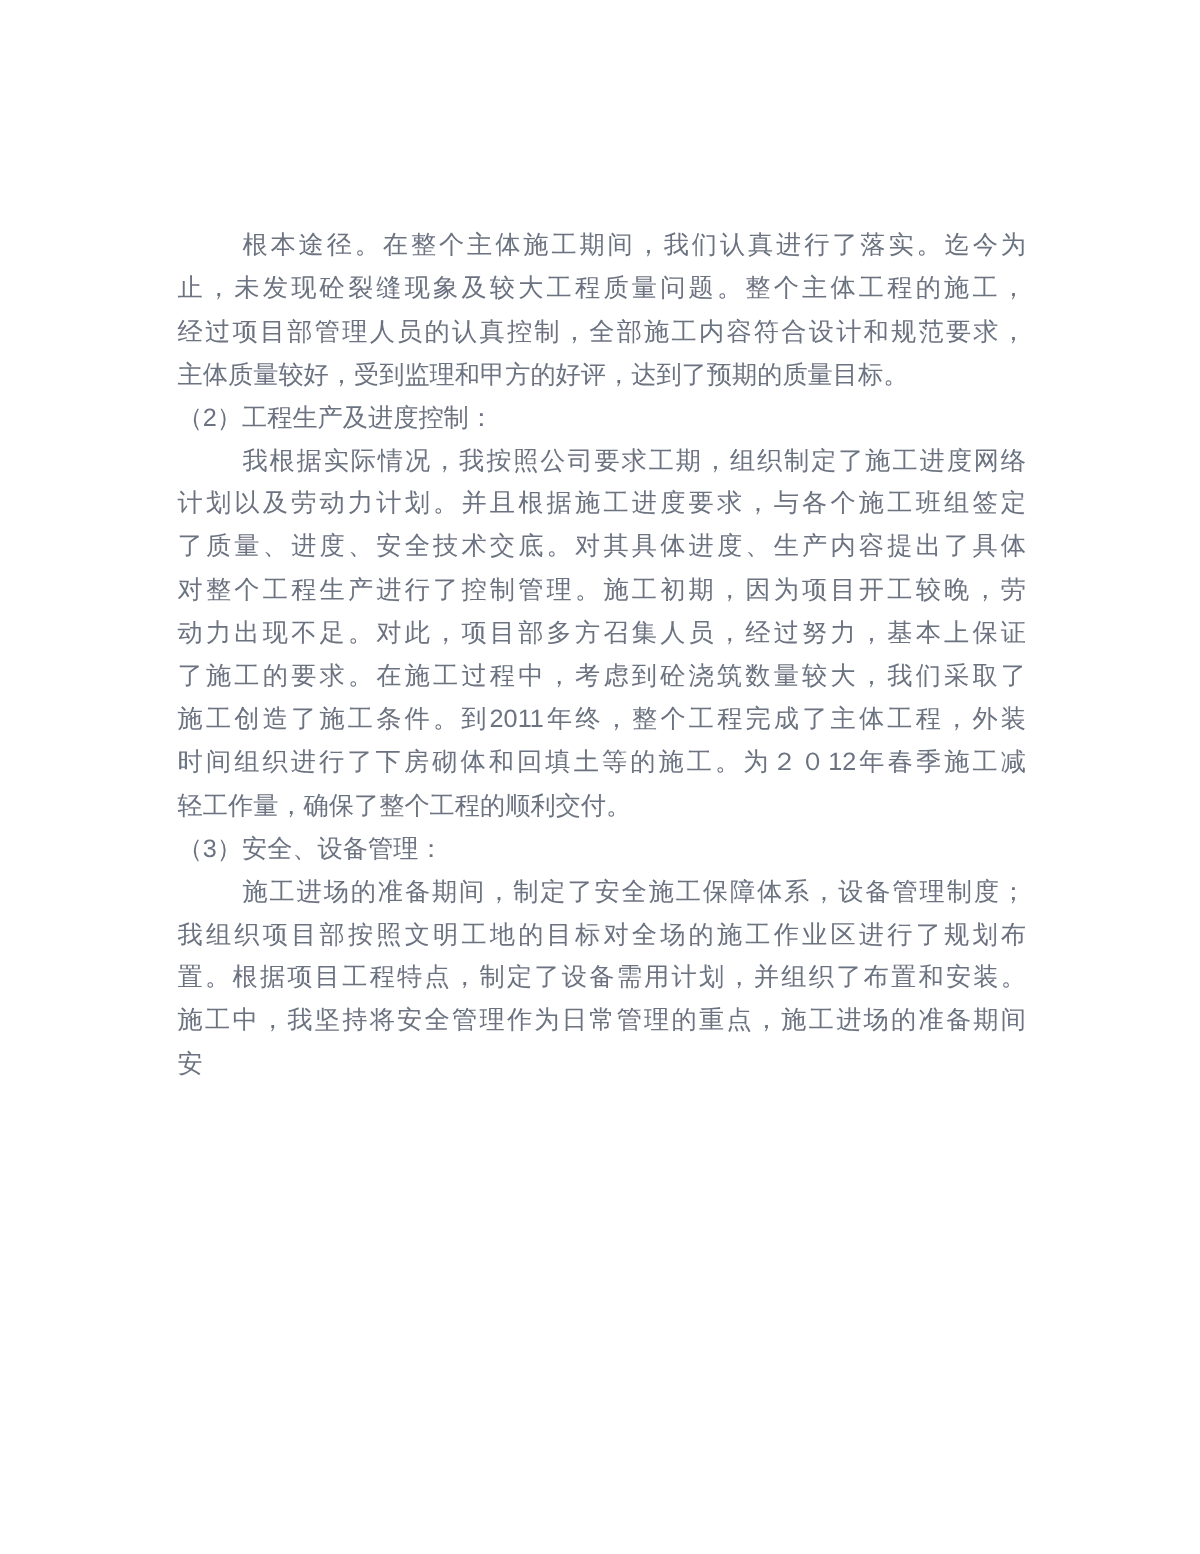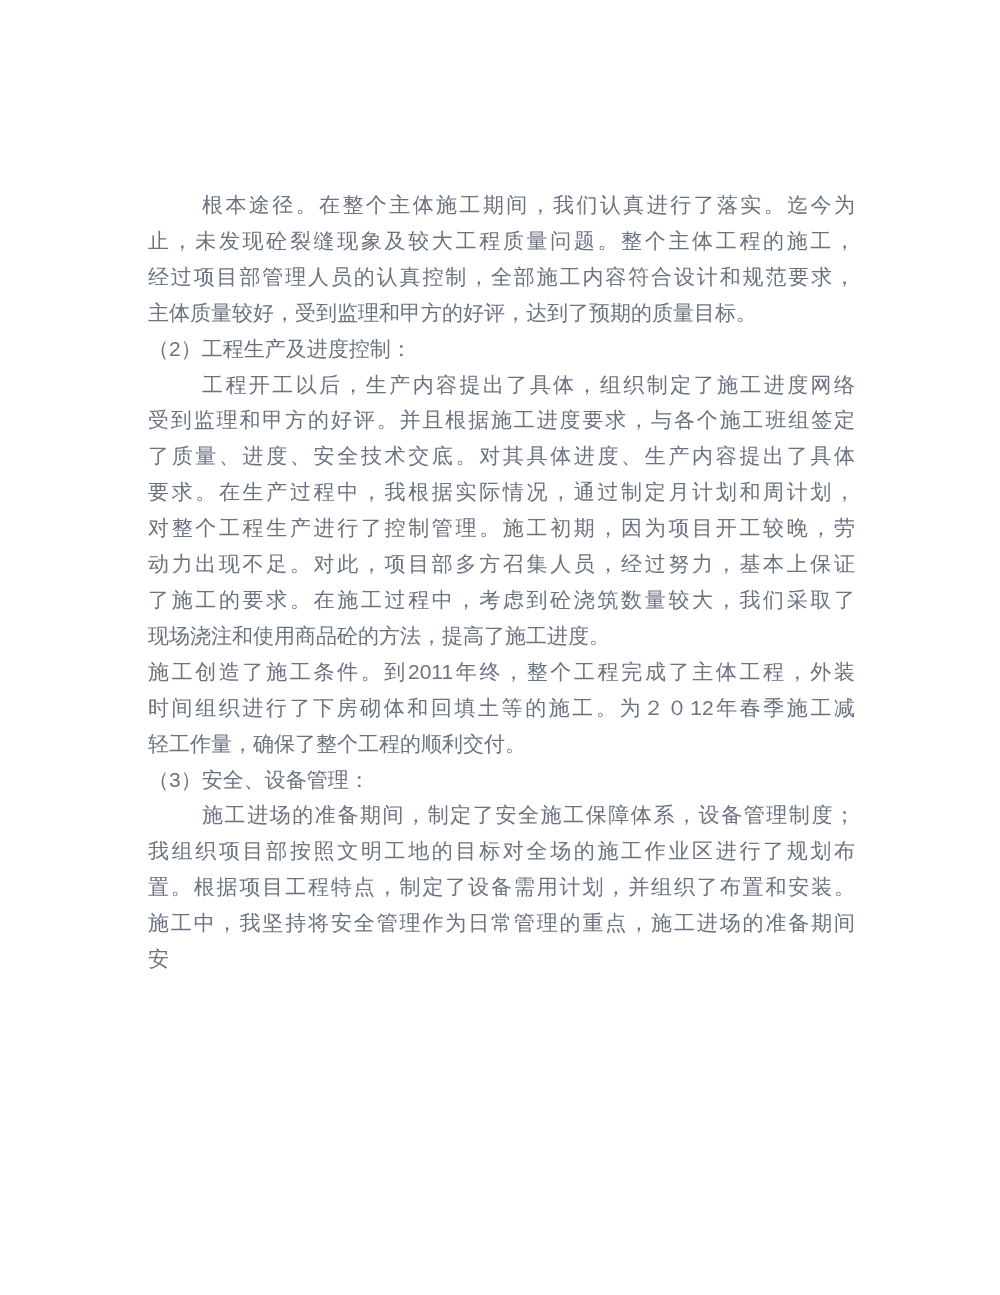--- a/index.html
+++ b/index.html
@@ -44,28 +44,26 @@
 </head>
 <body>
 
 <div class="doc-canvas">
   <div class="page-text" style="color: rgb(107, 114, 128);">
       <div class="line indent justify">根本途径。在整个主体施工期间，我们认真进行了落实。迄今为</div>
       <div class="line justify">止，未发现砼裂缝现象及较大工程质量问题。整个主体工程的施工，</div>
       <div class="line justify">经过项目部管理人员的认真控制，全部施工内容符合设计和规范要求，</div>
       <div class="line">主体质量较好，受到监理和甲方的好评，达到了预期的质量目标。</div>
       <div class="line">（2）工程生产及进度控制：</div>
-      <div class="line indent justify">工程开工以后，生产内容提出了具体，组织制定了施工进度网络</div>
-      <div class="line justify">受到监理和甲方的好评。并且根据施工进度要求，与各个施工班组签定</div>
+      <div class="line indent justify">我根据实际情况，我按照公司要求工期，组织制定了施工进度网络</div>
+      <div class="line justify">计划以及劳动力计划。并且根据施工进度要求，与各个施工班组签定</div>
       <div class="line justify">了质量、进度、安全技术交底。对其具体进度、生产内容提出了具体</div>
-      <div class="line justify">要求。在生产过程中，我根据实际情况，通过制定月计划和周计划，</div>
       <div class="line justify">对整个工程生产进行了控制管理。施工初期，因为项目开工较晚，劳</div>
       <div class="line justify">动力出现不足。对此，项目部多方召集人员，经过努力，基本上保证</div>
       <div class="line justify">了施工的要求。在施工过程中，考虑到砼浇筑数量较大，我们采取了</div>
-      <div class="line">现场浇注和使用商品砼的方法，提高了施工进度。</div>
       <div class="line justify">施工创造了施工条件。到2011年终，整个工程完成了主体工程，外装</div>
       <div class="line justify">时间组织进行了下房砌体和回填土等的施工。为２０12年春季施工减</div>
       <div class="line">轻工作量，确保了整个工程的顺利交付。</div>
       <div class="line">（3）安全、设备管理：</div>
       <div class="line indent justify">施工进场的准备期间，制定了安全施工保障体系，设备管理制度；</div>
       <div class="line justify">我组织项目部按照文明工地的目标对全场的施工作业区进行了规划布</div>
       <div class="line justify">置。根据项目工程特点，制定了设备需用计划，并组织了布置和安装。</div>
       <div class="line justify">施工中，我坚持将安全管理作为日常管理的重点，施工进场的准备期间</div>
       <div class="line">安</div>
     </div>

